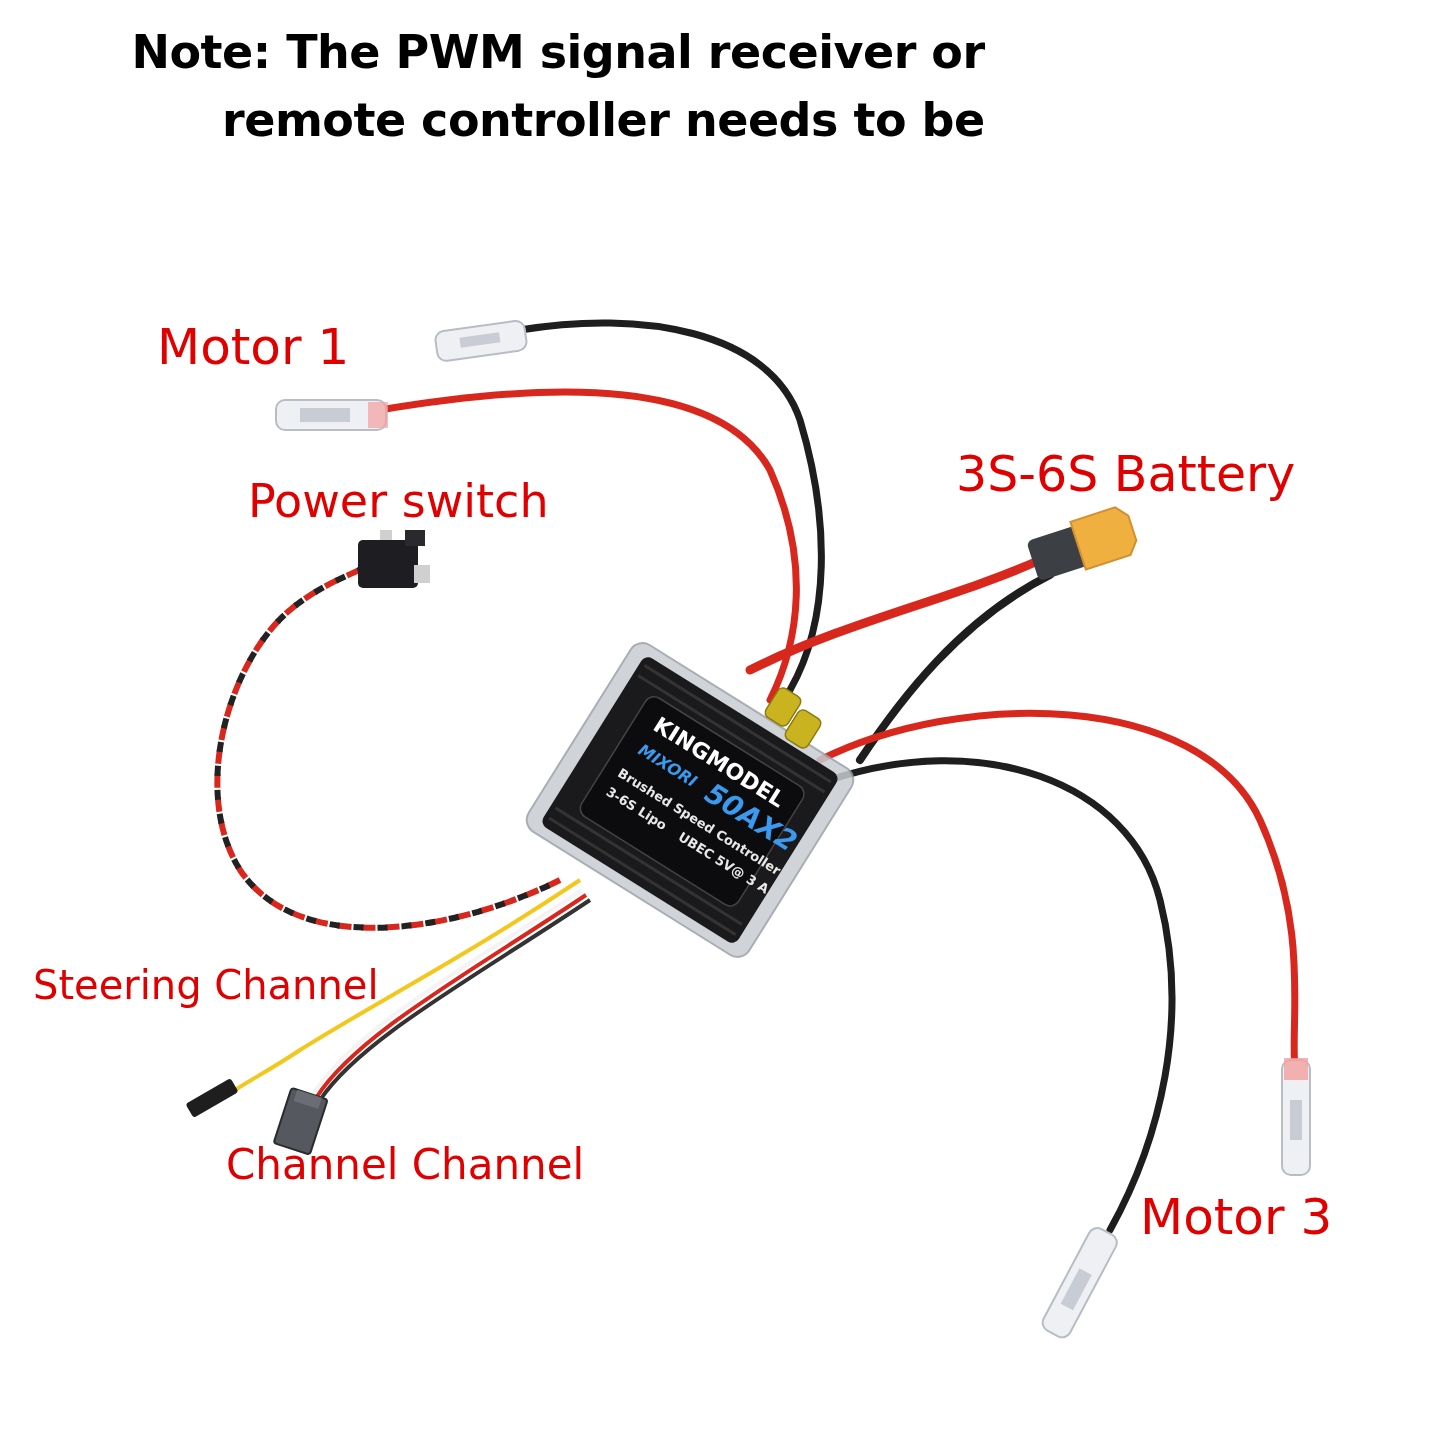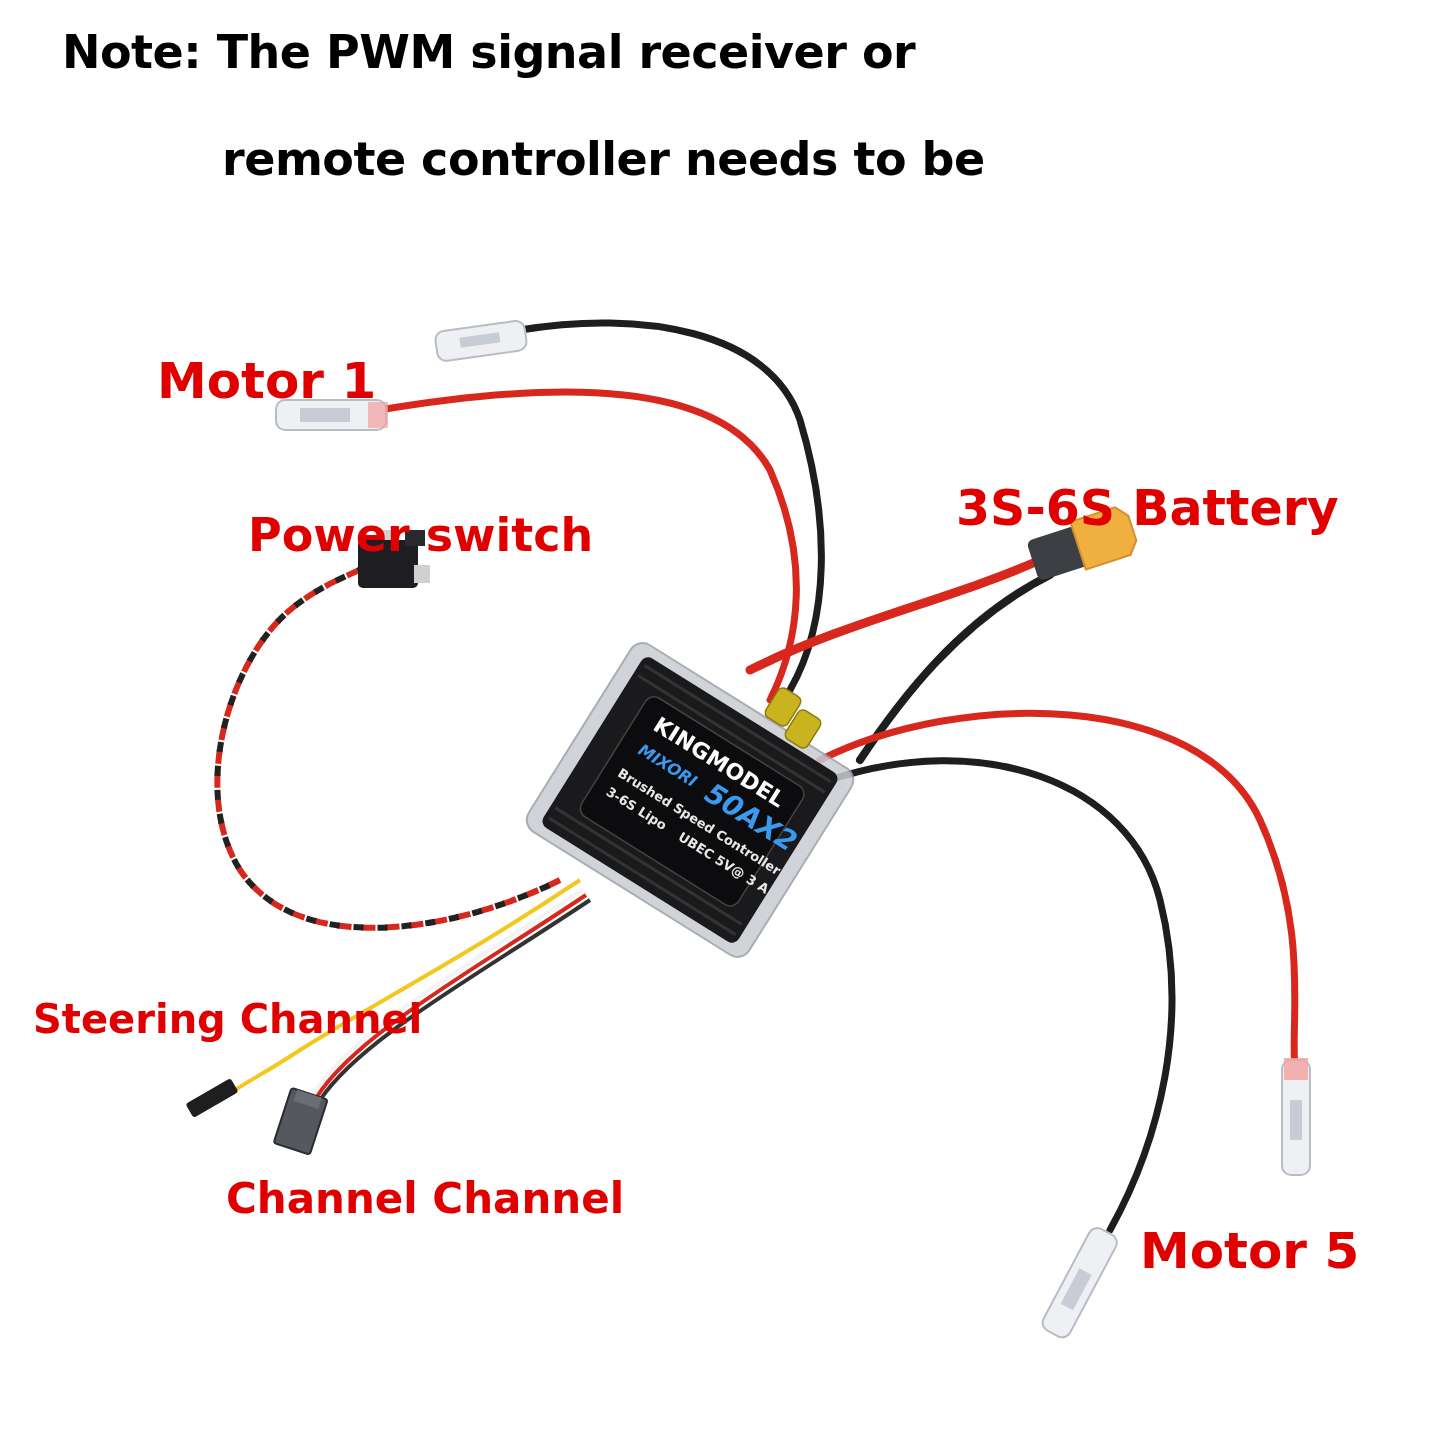--- a/index.html
+++ b/index.html
@@ -1,20 +1,20 @@
 <!DOCTYPE html>
 <html><head>
 <meta charset="utf-8">
 <style>
   html,body{margin:0;padding:0;background:#ffffff;}
   body{width:1440px;height:1440px;position:relative;overflow:hidden;font-family:"DejaVu Sans","Liberation Sans",sans-serif;}
   .note{position:absolute;left:62px;top:18px;font-weight:bold;font-size:46px;line-height:68px;color:#000;letter-spacing:-0.5px;}
-  .note .line{display:block;white-space:nowrap;}
-  .note .indent{padding-left:160px;margin-top:39px;}
-  .label{position:absolute;font-weight:bold;color:#e00000;white-space:nowrap;margin-top:34px;}
+  .note .line{display:block;white-space:nowrap;text-align:right;}
+  .note .indent{padding-left:160px;}
+  .label{position:absolute;font-weight:normal;color:#e00000;white-space:nowrap;}
   .lbl-motor1{left:157px;top:318px;font-size:50px;}
   .lbl-power{left:248px;top:474px;font-size:46px;}
   .lbl-battery{left:956px;top:446px;font-size:49px;}
   .lbl-steering{left:33px;top:962px;font-size:40px;}
   .lbl-throttle{left:226px;top:1140px;font-size:42px;}
   .lbl-motor2{left:1140px;top:1188px;font-size:50px;}
   svg.diagram{position:absolute;left:0;top:0;}
   .esc-text{font-family:"DejaVu Sans","Liberation Sans",sans-serif;font-weight:bold;}
 </style>
 </head>
@@ -104,13 +104,13 @@
     <rect x="770" y="690" width="26" height="34" rx="6" fill="#c9b420" stroke="#8a7a10" stroke-width="1.5" transform="rotate(32 783 707)"></rect>
     <rect x="790" y="712" width="26" height="34" rx="6" fill="#c9b420" stroke="#8a7a10" stroke-width="1.5" transform="rotate(32 803 729)"></rect>
   </g>
 </svg>
 
 <div class="label lbl-motor1">Motor 1</div>
 <div class="label lbl-power">Power switch</div>
 <div class="label lbl-battery">3S-6S Battery</div>
 <div class="label lbl-steering">Steering Channel</div>
 <div class="label lbl-throttle">Channel Channel</div>
-<div class="label lbl-motor2">Motor 5</div>
+<div class="label lbl-motor2">Motor 3</div>
 
 </body></html>

